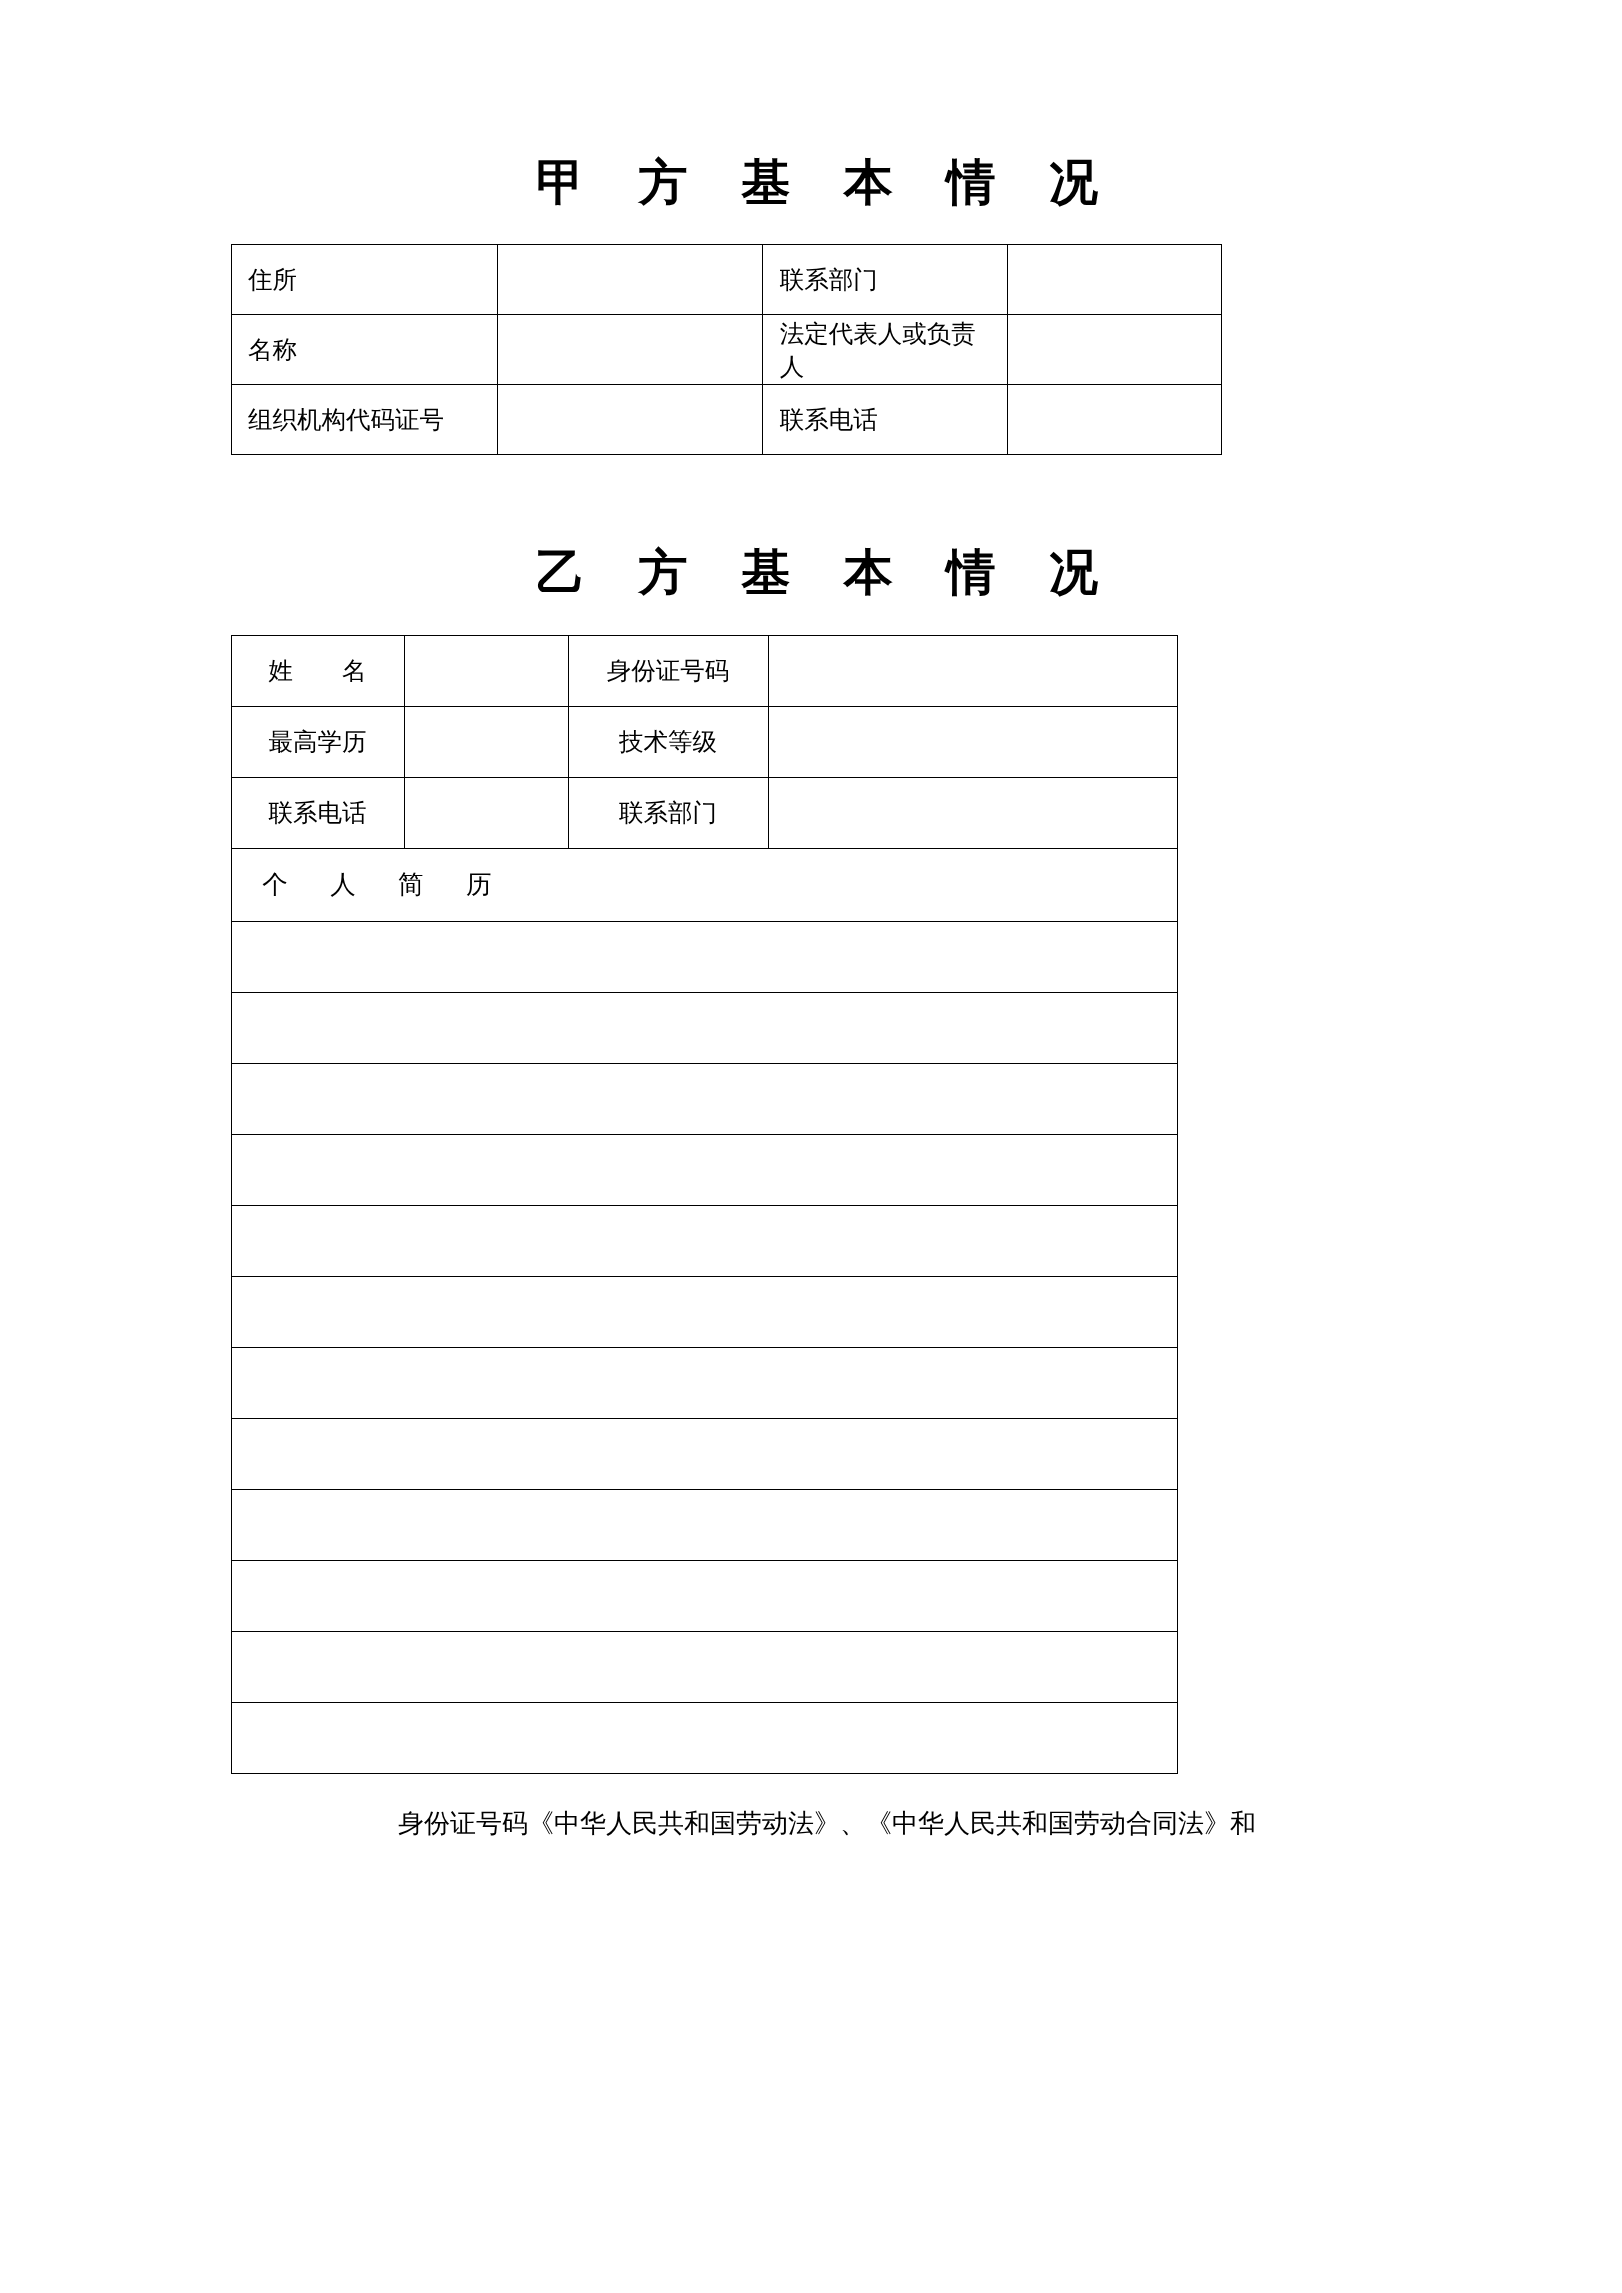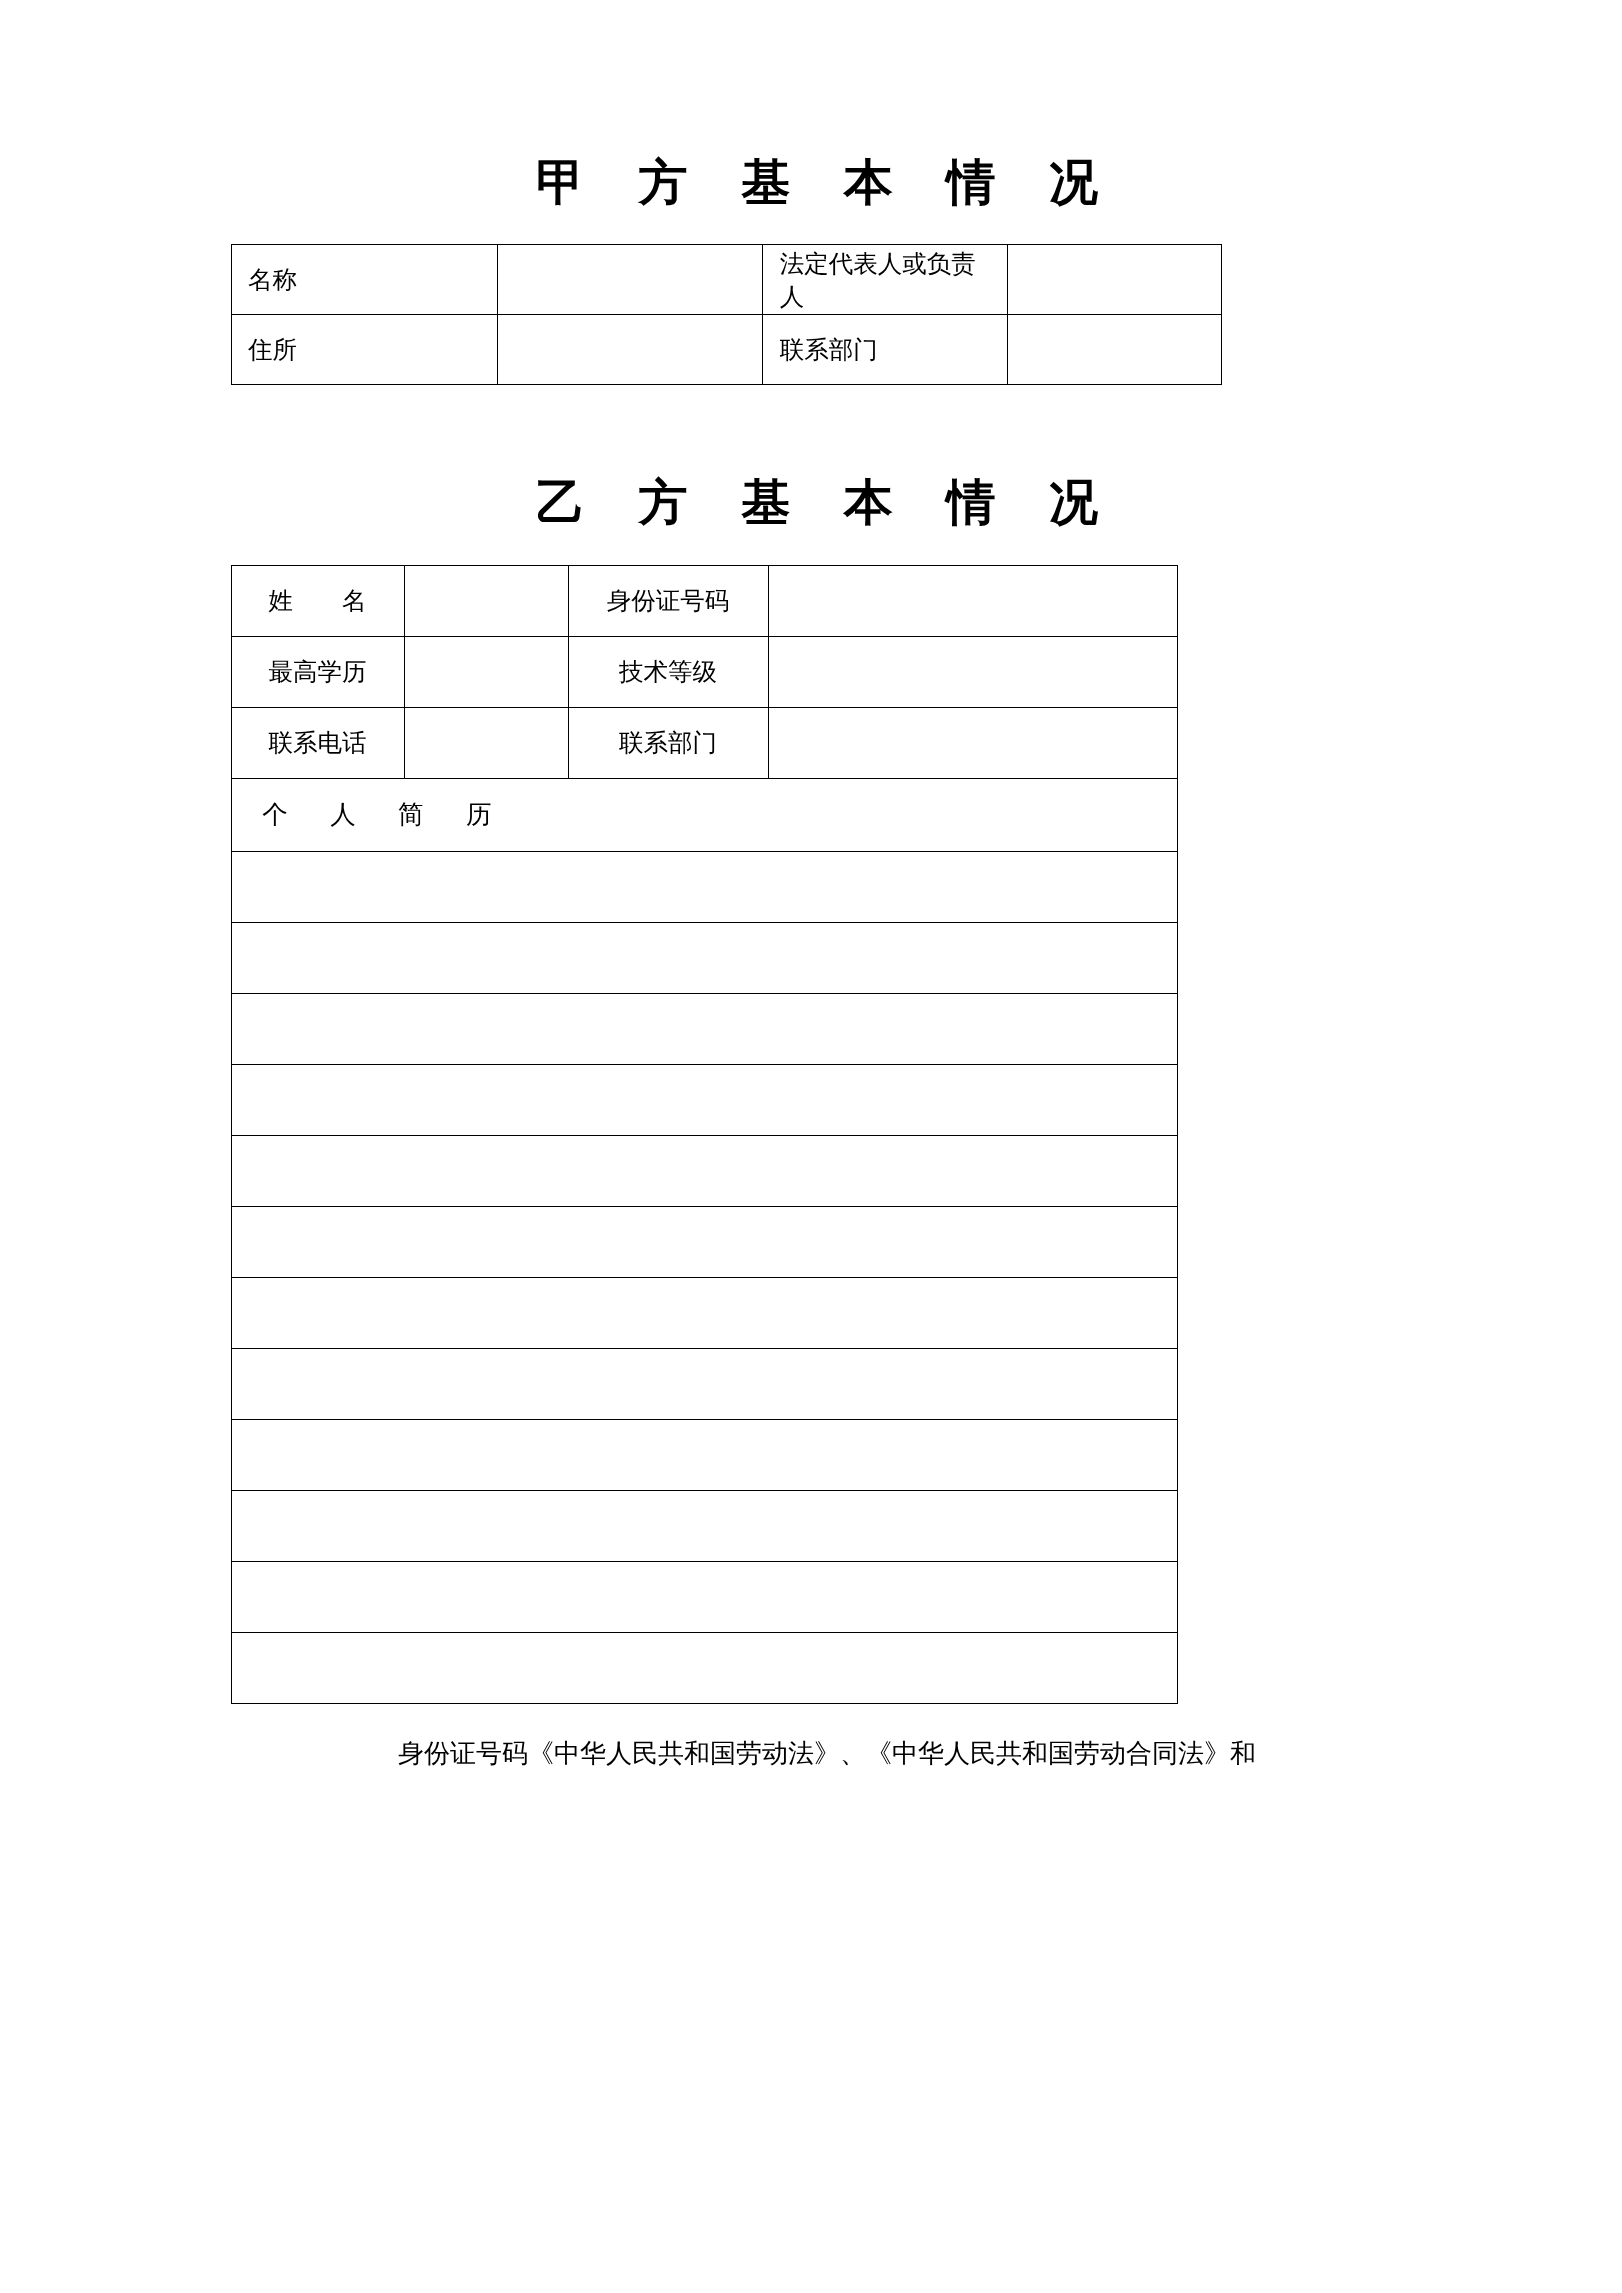--- a/index.html
+++ b/index.html
@@ -126,29 +126,35 @@
 
     <table class="table-a">
       <colgroup>
         <col style="width:227px">
         <col style="width:227px">
         <col style="width:209px">
         <col style="width:182px">
       </colgroup>
       <tbody>
         <tr>
+          <td class="lbl">住所</td>
+          <td class="val"></td>
+          <td class="lbl">联系部门</td>
+          <td class="val"></td>
+        </tr>
+        <tr>
           <td class="lbl">名称</td>
           <td class="val"></td>
           <td class="lbl">法定代表人或负责人</td>
           <td class="val"></td>
         </tr>
         <tr>
-          <td class="lbl">住所</td>
-          <td class="val"></td>
-          <td class="lbl">联系部门</td>
+          <td class="lbl">组织机构代码证号</td>
+          <td class="val"></td>
+          <td class="lbl">联系电话</td>
           <td class="val"></td>
         </tr>
       </tbody>
     </table>
 
     <div class="gap-between"></div>
 
     <h1 class="section-title title-b">乙 方 基 本 情 况</h1>
 
     <table class="table-b">

